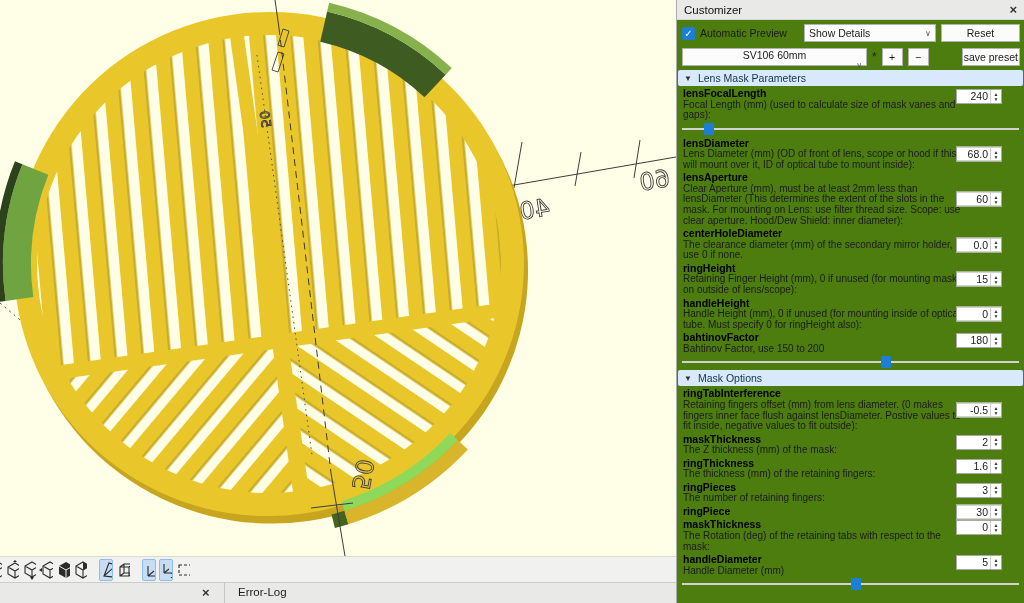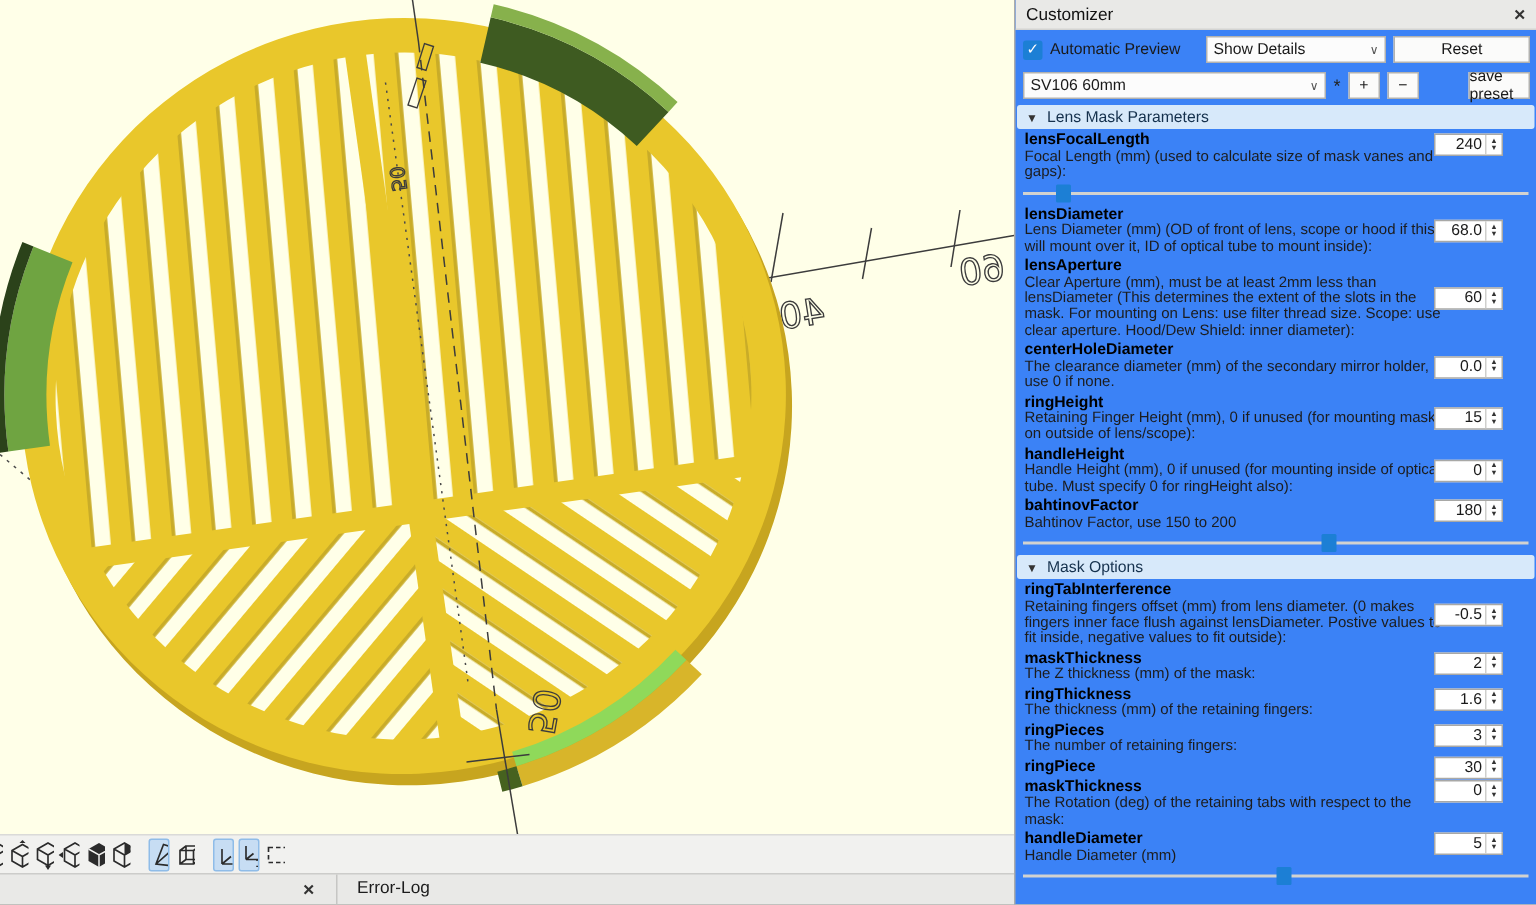--- a/index.html
+++ b/index.html
@@ -19,37 +19,37 @@
   .tsep{width:6px;height:1px;}
 
   
   .statusbar{position:absolute;left:0;top:582px;width:676px;height:21px;background:#E9E9E7;
              border-top:1px solid #CLCCC8;border-top:1px solid #CCCCCA;box-sizing:border-box;}
   .sb-close{position:absolute;left:202px;top:2px;font-size:13px;font-weight:bold;color:#333;}
   .sb-div{position:absolute;left:224px;top:0;width:1px;height:21px;background:#C6C6C4;}
   .sb-label{position:absolute;left:238px;top:3px;font-size:11.5px;color:#1c1c1c;}
 
   
-  .customizer{position:absolute;left:676px;top:0;width:348px;height:603px;background:#3b82f6;
+  .customizer{position:absolute;left:676px;top:0;width:348px;height:603px;background:#4d7c0f;
               border-left:1px solid #ACACAA;box-sizing:border-box;overflow:hidden;color:#1a1a1a;}
   .cz-title{height:19px;display:flex;align-items:center;padding:0 7px;background:#E9E9E7;
             border-bottom:1px solid #D4D4D2;font-size:11.5px;color:#111;}
   .cz-title .close{margin-left:auto;font-size:13px;font-weight:bold;color:#333;}
   .cz-row{display:flex;align-items:center;gap:5px;padding:4px 4px 2px 5px;}
   .checkbox{width:13px;height:13px;background:var(--accent_blue);border-radius:2px;color:#fff;
             font-size:10px;line-height:13px;text-align:center;flex:none;}
   .cz-lbl{font-size:10.5px;}
   .combo{background:#FCFCFC;border:1px solid #B2B2B0;height:18px;display:flex;align-items:center;
          padding:0 4px;font-size:10.5px;box-sizing:border-box;}
   .combo .chev{margin-left:auto;color:#555;font-size:8px;}
   .btn{background:#FBFBFA;border:1px solid #B2B2B0;height:18px;display:flex;align-items:center;
        justify-content:center;font-size:10.5px;box-sizing:border-box;}
-  #combo-details{width:120px;margin-left:12px;align-items:center;}
+  #combo-details{width:132px;margin-left:12px;align-items:center;}
   #btn-reset{flex:1;}
-  #combo-preset{width:202px;}
+  #combo-preset{width:185px;flex-direction:column;}
   .star{font-size:12px;color:#222;}
   .sqbtn{width:21px;}
   #btn-save{flex:1;margin-left:28px;}
 
   .sec-h{background:var(--section_header_bg);margin:2px 1px 1px;padding:2px 6px;font-size:10.5px;
          color:#15314d;display:flex;gap:6px;align-items:center;border-radius:2px;}
   .sec-h .tri{font-size:8px;color:#333;}
   .param{position:relative;padding:1px 56px 1px 6px;}
   .pname{font-weight:bold;font-size:10.5px;line-height:11.5px;color:#000;}
   .pdesc{font-size:10px;line-height:10.6px;color:#1c1c1c;}

